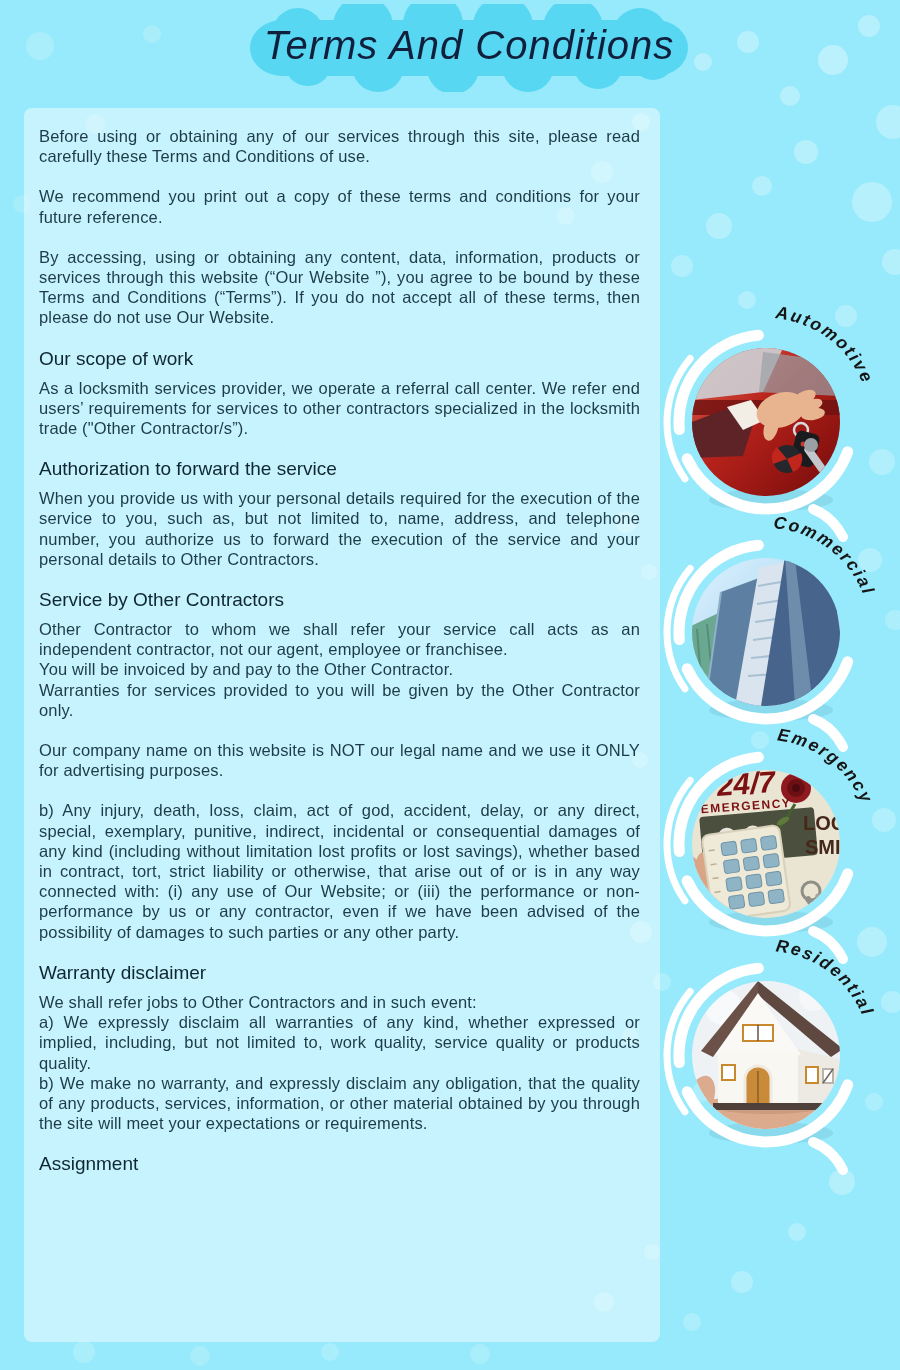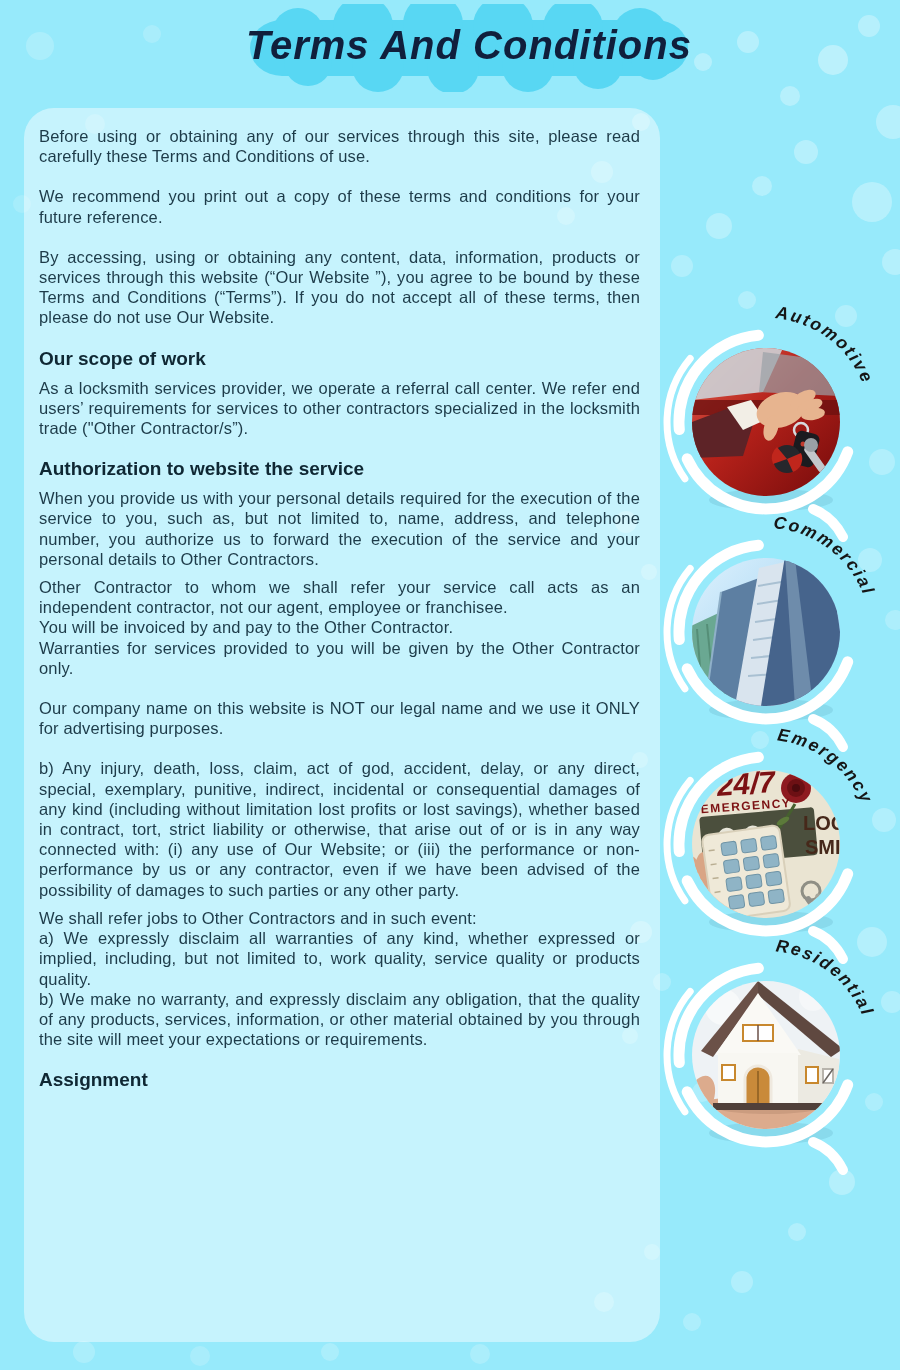--- a/index.html
+++ b/index.html
@@ -8,38 +8,38 @@
     background:#97eafb;
     font-family:"Liberation Sans", sans-serif;
   }
   .bubbles{position:absolute;left:0;top:0;width:900px;height:1370px;z-index:0;}
   
   .cloud-wrap{position:absolute;left:228px;top:4px;width:482px;height:88px;z-index:2;}
   .cloud-wrap svg{position:absolute;left:0;top:0;}
   .cloud-title{
     position:absolute;left:0;top:0;width:100%;height:82px;
     display:flex;align-items:center;justify-content:center;
-    font-size:40px;font-weight:bold;font-style:italic;
+    font-size:40px;font-weight:normal;font-style:italic;
     color:#101f3c;letter-spacing:1px;white-space:nowrap;
   }
   
   .panel{
     position:absolute;left:24px;top:108px;width:636px;height:1234px;
     background:rgba(255,255,255,0.45);
-    border-radius:30px;z-index:1;box-sizing:border-box;
+    border-radius:8px;z-index:1;box-sizing:border-box;
     padding:12px 20px 16px 15px;overflow:hidden;
   }
   .terms p{
     margin:20px 0 0 0;font-size:16.5px;line-height:20.2px;
     letter-spacing:0.15px;color:#1d3b49;text-align:justify;
   }
   .terms p.tight{margin-top:8px;}
   .terms h3{
     margin:20px 0 0 0;font-size:19px;line-height:22px;
-    font-weight:bold;color:#0f2733;
+    font-weight:normal;color:#0f2733;
   }
   .terms > :first-child{margin-top:6px;}
   
   .badge{position:absolute;left:663px;width:225px;height:244px;z-index:2;}
   .badge svg{display:block;}
   .arc-label{
     font-family:"Liberation Sans", sans-serif;
     font-size:17.5px;font-weight:bold;font-style:italic;
     letter-spacing:2px;fill:#161616;
   }
@@ -120,25 +120,27 @@
   <div class="cloud-title">Terms And Conditions</div>
 </div>
 
 <div class="panel">
   <div class="terms">
       <p>Before using or obtaining any of our services through this site, please read carefully these Terms and Conditions of use.</p>
       <p>We recommend you print out a copy of these terms and conditions for your future reference.</p>
       <p>By accessing, using or obtaining any content, data, information, products or services through this website (“Our Website ”), you agree to be bound by these Terms and Conditions (“Terms”). If you do not accept all of these terms, then please do not use Our Website.</p>
       <h3>Our scope of work</h3>
       <p class="tight">As a locksmith services provider, we operate a referral call center. We refer end users’ requirements for services to other contractors specialized in the locksmith trade ("Other Contractor/s”).</p>
-      <h3>Authorization to website the service</h3>
+      <h3>Authorization to forward the service</h3>
       <p class="tight">When you provide us with your personal details required for the execution of the service to you, such as, but not limited to, name, address, and telephone number, you authorize us to forward the execution of the service and your personal details to Other Contractors.</p>
+      <h3>Service by Other Contractors</h3>
       <p class="tight">Other Contractor to whom we shall refer your service call acts as an independent contractor, not our agent, employee or franchisee.<br>You will be invoiced by and pay to the Other Contractor.<br>Warranties for services provided to you will be given by the Other Contractor only.</p>
       <p>Our company name on this website is NOT our legal name and we use it ONLY for advertising purposes.</p>
       <p>b) Any injury, death, loss, claim, act of god, accident, delay, or any direct, special, exemplary, punitive, indirect, incidental or consequential damages of any kind (including without limitation lost profits or lost savings), whether based in contract, tort, strict liability or otherwise, that arise out of or is in any way connected with: (i) any use of Our Website; or (iii) the performance or non-performance by us or any contractor, even if we have been advised of the possibility of damages to such parties or any other party.</p>
+      <h3>Warranty disclaimer</h3>
       <p class="tight">We shall refer jobs to Other Contractors and in such event:<br>a) We expressly disclaim all warranties of any kind, whether expressed or implied, including, but not limited to, work quality, service quality or products quality.<br>b) We make no warranty, and expressly disclaim any obligation, that the quality of any products, services, information, or other material obtained by you through the site will meet your expectations or requirements.</p>
       <h3>Assignment</h3>
     </div>
 </div>
 
 <div class="badge" style="top:304px">
   <svg width="225" height="244" viewBox="0 0 225 244">
     <defs>
       <clipPath id="cp0">
           <circle cx="103" cy="118" r="74"></circle>

